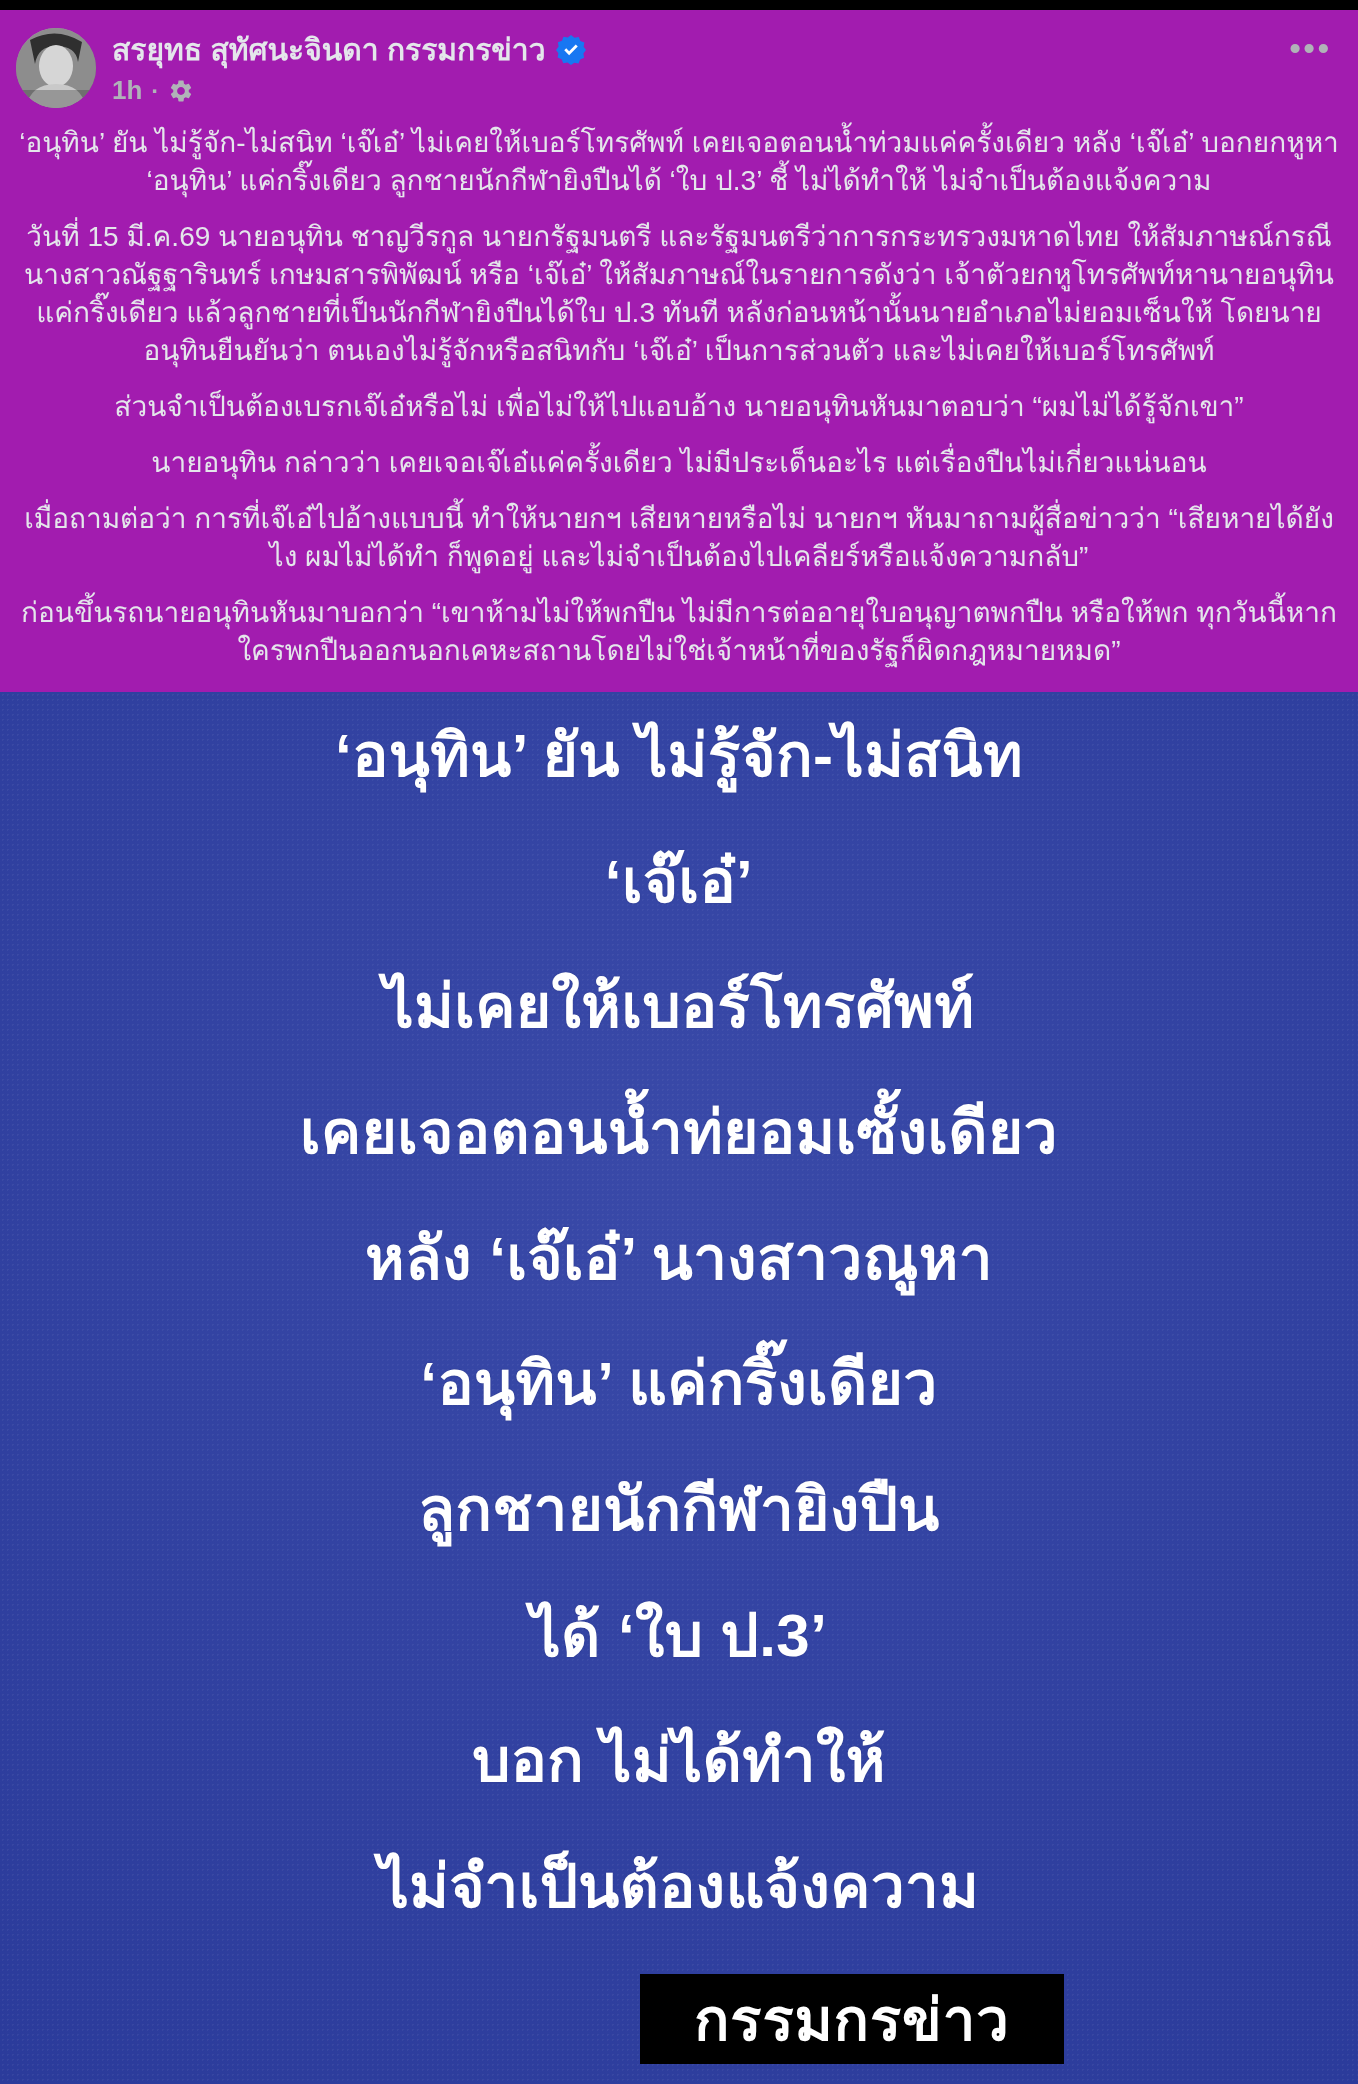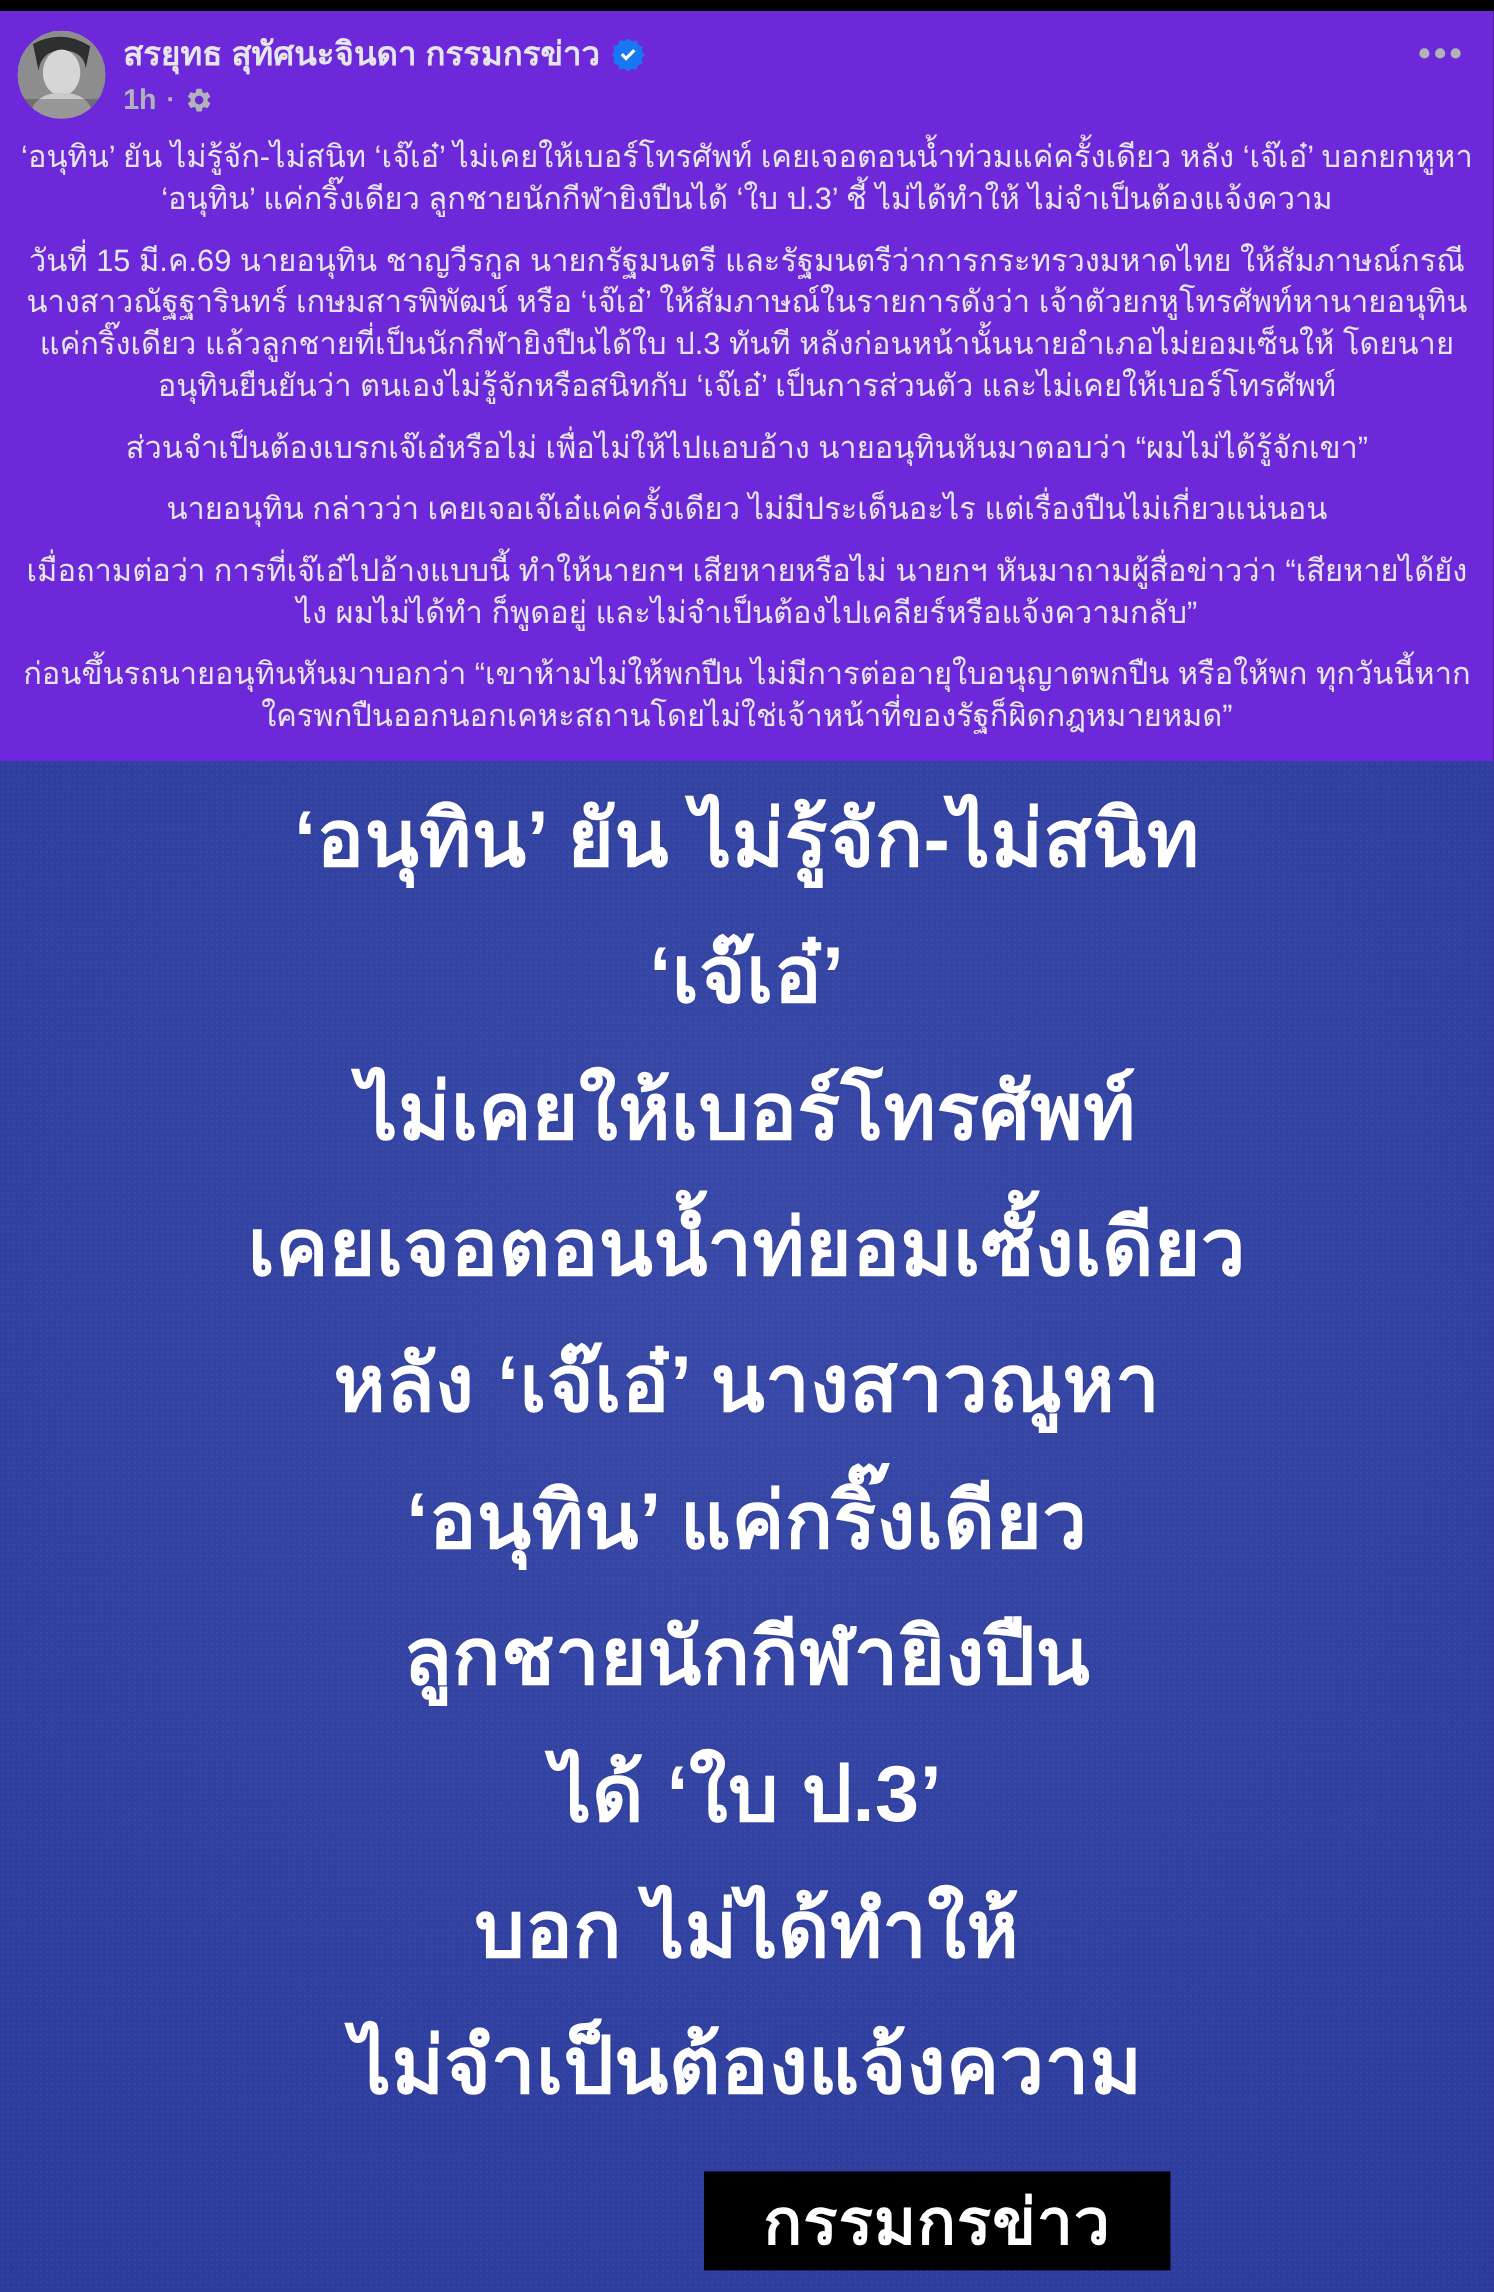--- a/index.html
+++ b/index.html
@@ -4,21 +4,21 @@
 <style>
   * { margin:0; padding:0; box-sizing:border-box; }
   html,body { background:#18191a; }
   body {
     width:1358px; height:2084px;
     display:flex; flex-direction:column;
     font-family:"Liberation Sans","DejaVu Sans",sans-serif;
     overflow:hidden;
   }
   .top-strip { height:10px; background:#000; flex:0 0 auto; }
-  .post-card { background:#6d28d9; flex:1; display:flex; flex-direction:column; }
+  .post-card { background:#a21caf; flex:1; display:flex; flex-direction:column; }
 
   
   .post-header { display:flex; align-items:flex-start; padding:18px 16px 0 16px; flex:0 0 auto; }
   .avatar {
     width:80px; height:80px; border-radius:50%; overflow:hidden; flex:0 0 auto;
     background:radial-gradient(circle at 40% 32%, #d8d8d8 0%, #9a9a9a 45%, #4a4a4a 100%);
     cursor:pointer;
   }
   .avatar svg { width:100%; height:100%; display:block; }
   .header-text { margin-left:16px; padding-top:4px; }
@@ -43,21 +43,21 @@
     background-color:#2d3ea3;
     background-image:radial-gradient(rgba(255,255,255,0.05) 1px, rgba(0,0,0,0) 1px),
                      radial-gradient(circle at 50% 35%, rgba(255,255,255,0.06), rgba(0,0,0,0.05));
     background-size:5px 5px, 100% 100%;
   }
   .image-text {
     position:absolute; left:0; right:0; top:26px; bottom:160px;
     display:flex; flex-direction:column; justify-content:space-between; align-items:center;
   }
   .img-line {
-    color:#fff; font-size:72px; font-weight:800; line-height:1.25;
+    color:#fff; font-size:60px; font-weight:800; line-height:1.25;
     text-align:right; white-space:nowrap; letter-spacing:0.5px;
     text-shadow:0 0 2px rgba(0,0,0,0.15);
   }
   .watermark {
     position:absolute; left:640px; bottom:20px; width:424px; height:90px;
     background:#000; color:#fff; display:flex; align-items:center; justify-content:center;
     font-size:58px; font-weight:800; letter-spacing:1px;
   }
 </style>
 </head>

